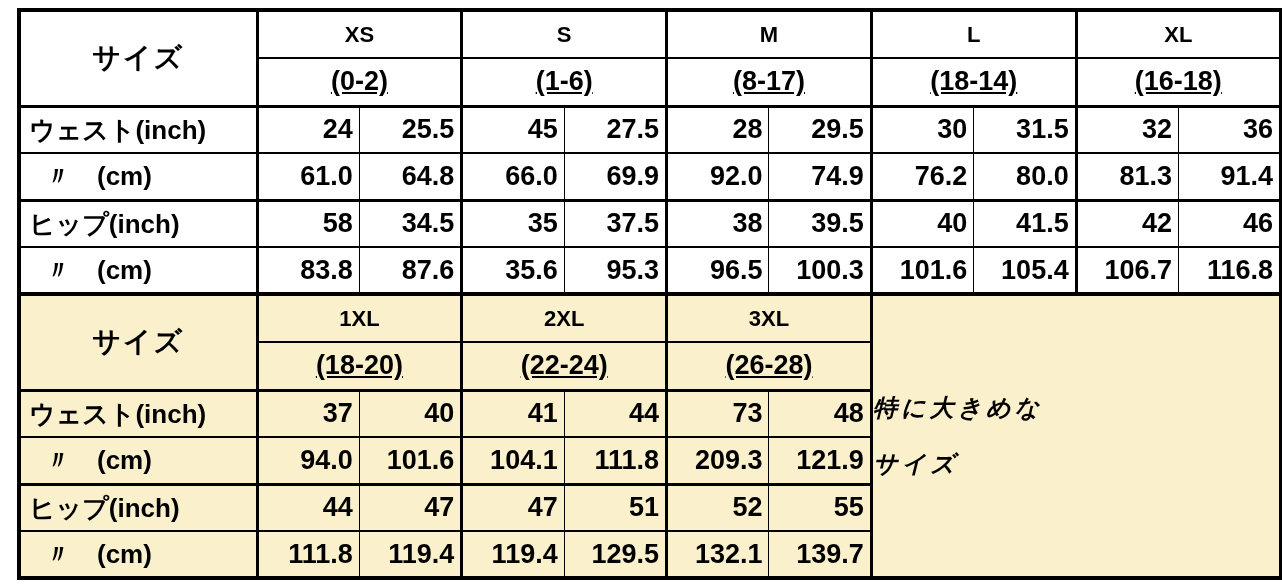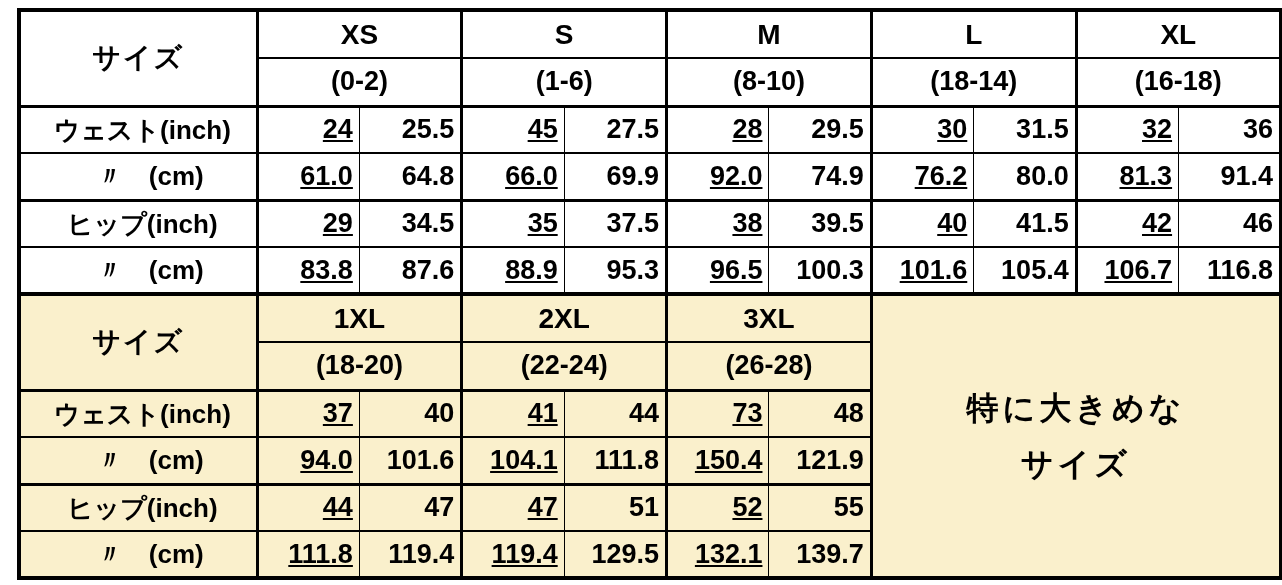--- a/index.html
+++ b/index.html
@@ -34,60 +34,61 @@
     border: 2px solid #000000;
     padding: 0;
     font-size: 27px;
     line-height: 1;
     overflow: hidden;
     white-space: nowrap;
   }
   
   td.label-cell {
     border-right-width: 3px;
-    text-align: center;
+    text-align: left;
     padding-left: 8px;
     font-size: 26px;
   }
   td.ditto { padding-left: 24px; }
   td.size-cell {
     text-align: center;
     padding-left: 0;
     font-size: 28px;
     letter-spacing: 2px;
   }
   td.size-cell.hb-thick-self { border-bottom-width: 3px; }
   
   td.group-cell {
     text-align: center;
     border-left-width: 3px;
     border-right-width: 3px;
-    font-size: 28px;
-  }
-  td.range-cell { font-size: 27px; }
+    font-size: 22px;
+  }
+  td.range-cell { font-size: 27px; text-decoration: underline; }
   
   td.v {
     text-align: right;
     padding-right: 6px;
     font-size: 27px;
   }
-  td.v1 { border-left-width: 3px;   border-right-width: 1.5px; text-decoration: underline; }
+  td.v1 { border-left-width: 3px;   border-right-width: 1.5px; }
   td.v2 { border-left-width: 1.5px; border-right-width: 3px; margin-top: 46px; }
   
   tr.hb-thick td { border-bottom-width: 3px; }
   tr.hb-section td { border-bottom-width: 4px; }
   
   .cream { background: #faf0cc; }
   
   td.note-cell {
     border-left-width: 3px;
-    text-align: center;
+    text-align: left;
     vertical-align: middle;
-    font-size: 32px;
+    font-size: 24px;
     letter-spacing: 4px;
+    font-style: italic;
   }
   td.note-cell .note-line { line-height: 56px; }
 </style>
 </head>
 <body>
 
 <div id="chart-wrap">
 <table class="size-chart">
   <colgroup>
     <col class="c-label">
@@ -108,21 +109,21 @@
       <td rowspan="2" class="label-cell size-cell hb-thick-self">サイズ</td>
       <td colspan="2" class="group-cell">XS</td>
       <td colspan="2" class="group-cell">S</td>
       <td colspan="2" class="group-cell">M</td>
       <td colspan="2" class="group-cell">L</td>
       <td colspan="2" class="group-cell">XL</td>
     </tr>
     <tr class="hdr hb-thick">
       <td colspan="2" class="group-cell range-cell">(0-2)</td>
       <td colspan="2" class="group-cell range-cell">(1-6)</td>
-      <td colspan="2" class="group-cell range-cell">(8-10)</td>
+      <td colspan="2" class="group-cell range-cell">(8-17)</td>
       <td colspan="2" class="group-cell range-cell">(18-14)</td>
       <td colspan="2" class="group-cell range-cell">(16-18)</td>
     </tr>
 
     <tr>
       <td class="label-cell">ウェスト(inch)</td>
       <td class="v v1">24</td>
       <td class="v v2">25.5</td>
       <td class="v v1">45</td>
       <td class="v v2">27.5</td>
@@ -141,36 +142,36 @@
       <td class="v v2">69.9</td>
       <td class="v v1">92.0</td>
       <td class="v v2">74.9</td>
       <td class="v v1">76.2</td>
       <td class="v v2">80.0</td>
       <td class="v v1">81.3</td>
       <td class="v v2">91.4</td>
     </tr>
     <tr>
       <td class="label-cell">ヒップ(inch)</td>
-      <td class="v v1">29</td>
+      <td class="v v1">58</td>
       <td class="v v2">34.5</td>
       <td class="v v1">35</td>
       <td class="v v2">37.5</td>
       <td class="v v1">38</td>
       <td class="v v2">39.5</td>
       <td class="v v1">40</td>
       <td class="v v2">41.5</td>
       <td class="v v1">42</td>
       <td class="v v2">46</td>
     </tr>
     <tr class="hb-section">
       <td class="label-cell ditto">〃　(cm)</td>
       <td class="v v1">83.8</td>
       <td class="v v2">87.6</td>
-      <td class="v v1">88.9</td>
+      <td class="v v1">35.6</td>
       <td class="v v2">95.3</td>
       <td class="v v1">96.5</td>
       <td class="v v2">100.3</td>
       <td class="v v1">101.6</td>
       <td class="v v2">105.4</td>
       <td class="v v1">106.7</td>
       <td class="v v2">116.8</td>
     </tr>
 
     <tr class="hdr">
@@ -197,21 +198,21 @@
       <td class="v v2 cream">44</td>
       <td class="v v1 cream">73</td>
       <td class="v v2 cream">48</td>
     </tr>
     <tr class="hb-thick">
       <td class="label-cell ditto cream">〃　(cm)</td>
       <td class="v v1 cream">94.0</td>
       <td class="v v2 cream">101.6</td>
       <td class="v v1 cream">104.1</td>
       <td class="v v2 cream">111.8</td>
-      <td class="v v1 cream">150.4</td>
+      <td class="v v1 cream">209.3</td>
       <td class="v v2 cream">121.9</td>
     </tr>
     <tr>
       <td class="label-cell cream">ヒップ(inch)</td>
       <td class="v v1 cream">44</td>
       <td class="v v2 cream">47</td>
       <td class="v v1 cream">47</td>
       <td class="v v2 cream">51</td>
       <td class="v v1 cream">52</td>
       <td class="v v2 cream">55</td>

